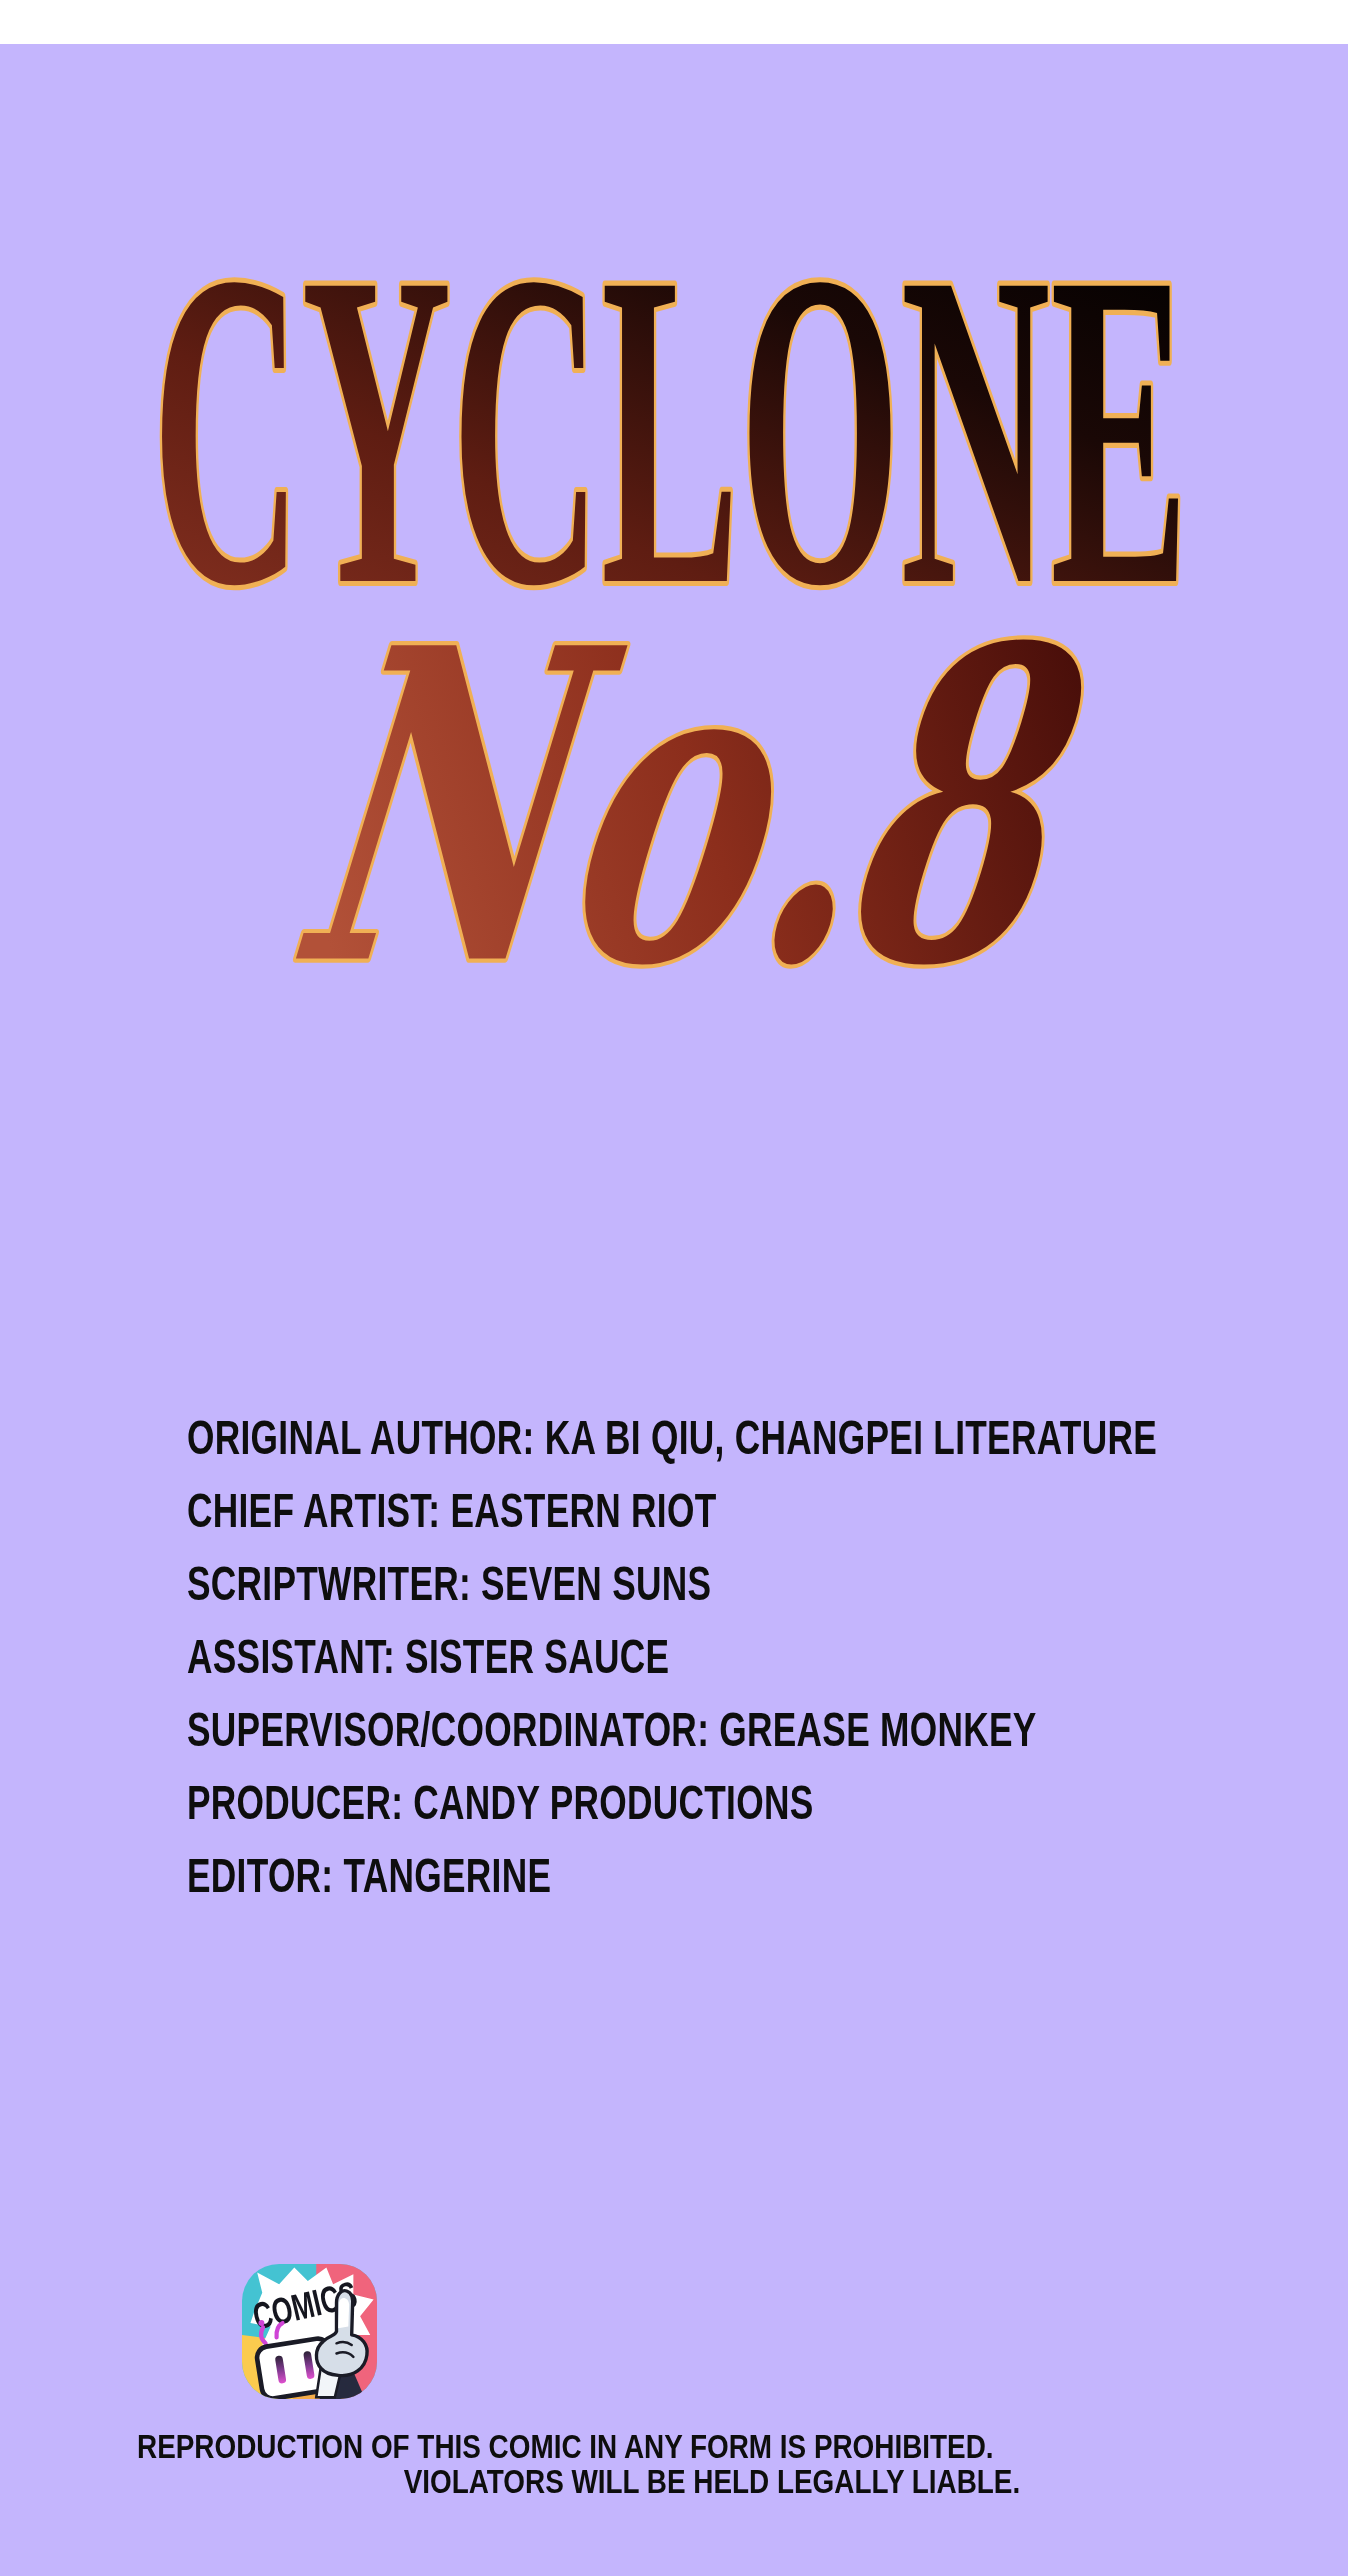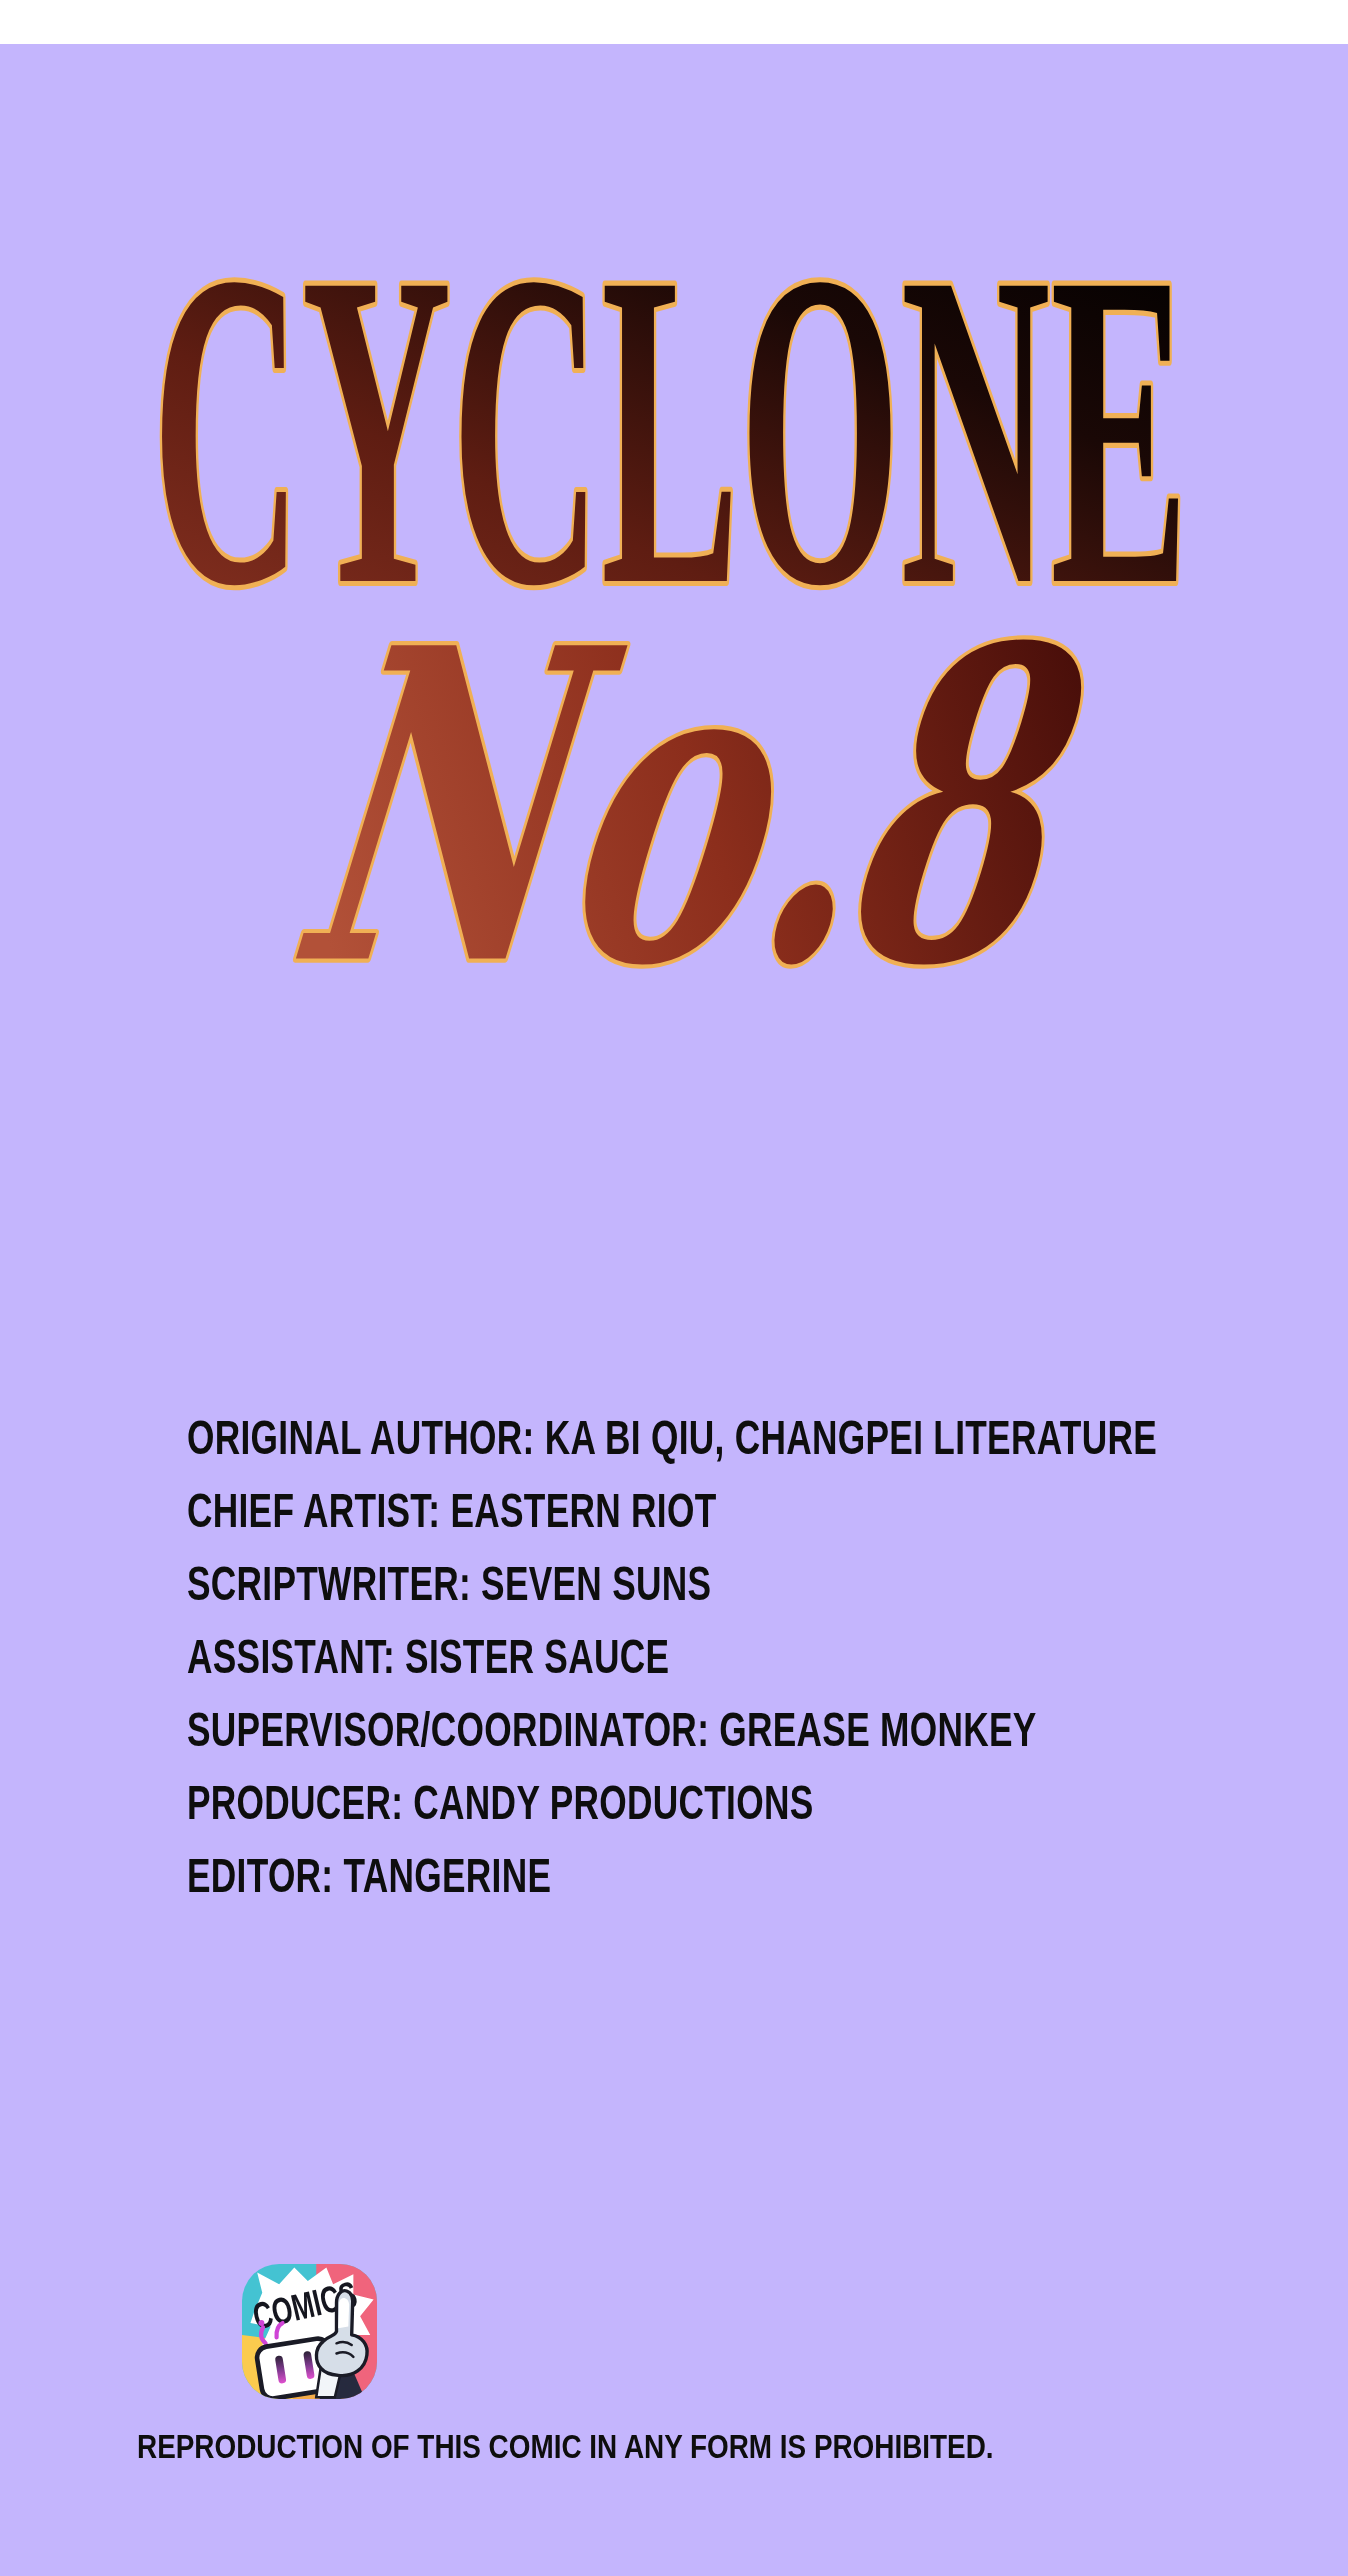--- a/index.html
+++ b/index.html
@@ -90,16 +90,17 @@
         <path d="M94,124 C86,116 86,100 96,92 C104,84 110,86 112,80 L112,46 C112,36 118,30 124,32 C130,34 132,40 131,50 L130,84 C142,86 150,96 148,108 C146,124 132,134 114,132 C104,131 98,129 94,124 Z" stroke="#1a1b26" stroke-width="4" stroke-linejoin="round" fill="#d6dee8"></path>
         <path d="M115,46 C116,38 126,38 127,48 L126,74 L114,76 Z" fill="#ffffff"></path>
         <path d="M112,94 q10,-4 18,2 M112,106 q12,-4 20,4" fill="none" stroke="#1a1b26" stroke-width="3" stroke-linecap="round"></path>
       </g>
     </g>
   </svg>
 
 
   <div class="warning">
     <div class="warning-line"><span>REPRODUCTION OF THIS COMIC IN ANY FORM IS PROHIBITED.</span></div>
+    <div class="warning-line"><span>VIOLATORS WILL BE HELD LEGALLY LIABLE.</span></div>
   </div>
 
 </div>
 
 
 </body></html>

